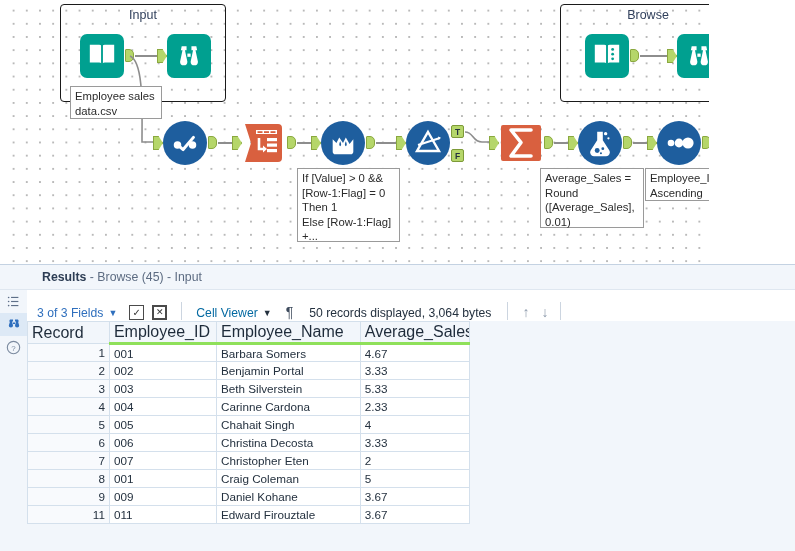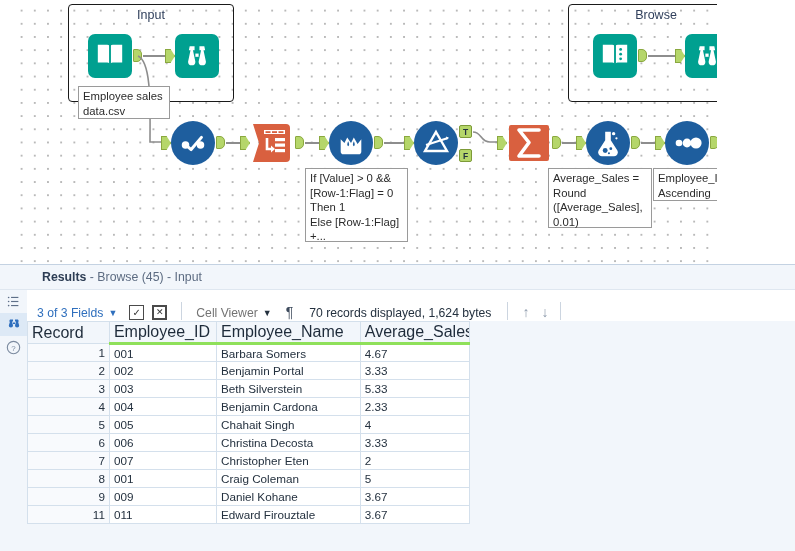--- a/index.html
+++ b/index.html
@@ -7,21 +7,21 @@
     margin: 0; padding: 0;
     width: 795px; height: 551px;
     overflow: hidden;
     font-family: "Liberation Sans", sans-serif;
     background: #ffffff;
   }
   #app { position: relative; width: 795px; height: 551px; }
 
   
   #canvas {
-    position: absolute; left: 12px; top: 0;
+    position: absolute; left: 4px; top: 0;
     width: 705px; height: 264px;
     background-color: #ffffff;
     background-image: radial-gradient(#b9b9b9 0.9px, transparent 1px);
     background-size: 13.2px 13.2px;
     background-position: 3px 4px;
     overflow: hidden;
   }
 
   .container-box {
     position: absolute;
@@ -444,25 +444,25 @@
           <span class="caret">▼</span>
         </div>
         <div class="tb-btn" style="margin-right:8px;">
           <span>✓</span>
         </div>
         <div class="tb-btn" style="margin-right:14px; border-width:2px;">
           <span style="font-size:9px;">✕</span>
         </div>
         <div class="tb-sep" style="margin-right:14px;"></div>
         <div class="tb-link" style="color:#24313f; margin-right:14px;">
-          <span style="color:#737373;">Cell Viewer</span>
+          <span style="color:#0369a1;">Cell Viewer</span>
           <span class="caret" style="color:#24313f;">▼</span>
         </div>
         <div style="font-size:14px; color:#3d4a5c; margin-right:16px;">¶</div>
-        <div class="tb-text" style="margin-right:16px;">70 records displayed, 1,624 bytes</div>
+        <div class="tb-text" style="margin-right:16px;">50 records displayed, 3,064 bytes</div>
         <div class="tb-sep" style="margin-right:14px;"></div>
         <div class="arrow-btn" style="margin-right:12px;">↑</div>
         <div class="arrow-btn" style="margin-right:12px;">↓</div>
         <div class="tb-sep"></div>
       </div>
 
       <div id="table-wrap">
         <table class="grid">
           <colgroup>
             <col class="col-rec">
@@ -493,21 +493,21 @@
               </tr>
               <tr>
                 <td class="rec">3</td>
                 <td>003</td>
                 <td>Beth Silverstein</td>
                 <td>5.33</td>
               </tr>
               <tr>
                 <td class="rec">4</td>
                 <td>004</td>
-                <td>Benjamin Cardona</td>
+                <td>Carinne Cardona</td>
                 <td>2.33</td>
               </tr>
               <tr>
                 <td class="rec">5</td>
                 <td>005</td>
                 <td>Chahait Singh</td>
                 <td>4</td>
               </tr>
               <tr>
                 <td class="rec">6</td>

